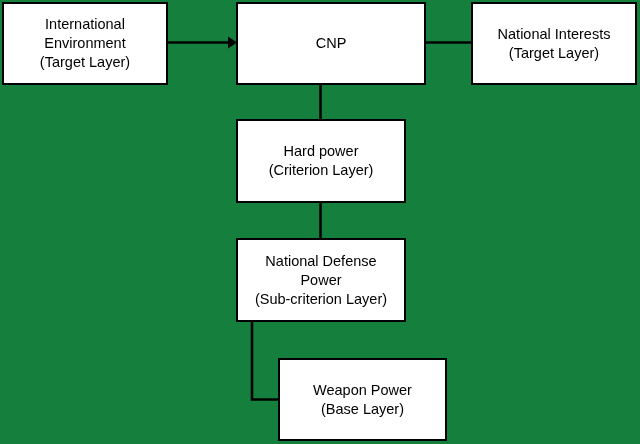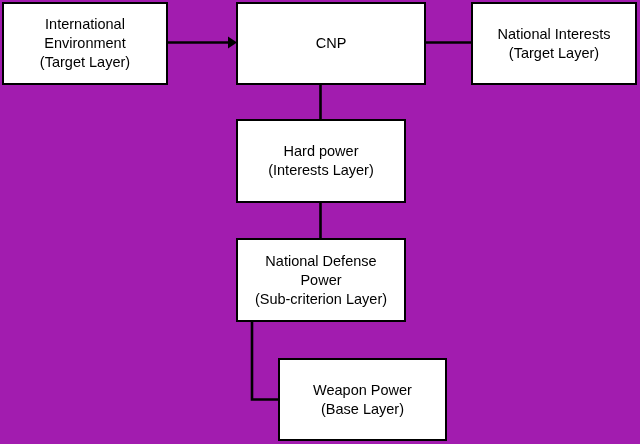--- a/index.html
+++ b/index.html
@@ -8,21 +8,21 @@
     padding: 0;
     background: #ffffff;
   }
   body {
     font-family: "Liberation Sans", sans-serif;
   }
   #diagram-canvas {
     position: relative;
     width: 640px;
     height: 444px;
-    background: #a21caf;
+    background: #15803d;
     overflow: hidden;
   }
   .node-box {
     position: absolute;
     box-sizing: border-box;
     border: 2px solid #000000;
     background: #ffffff;
     display: flex;
     align-items: center;
     justify-content: center;
@@ -108,21 +108,21 @@
     <span class="node-label">CNP</span>
   </div>
 
   <div class="node-box" id="node-national-interests">
     <span class="node-label">National Interests
 (Target Layer)</span>
   </div>
 
   <div class="node-box" id="node-hard-power">
     <span class="node-label">Hard power
-(Interests Layer)</span>
+(Criterion Layer)</span>
   </div>
 
   <div class="node-box" id="node-weapon-power">
     <span class="node-label">Weapon Power
 (Base Layer)</span>
   </div>
 
   <div class="node-box" id="node-national-defense-power">
     <span class="node-label">National Defense
 Power

